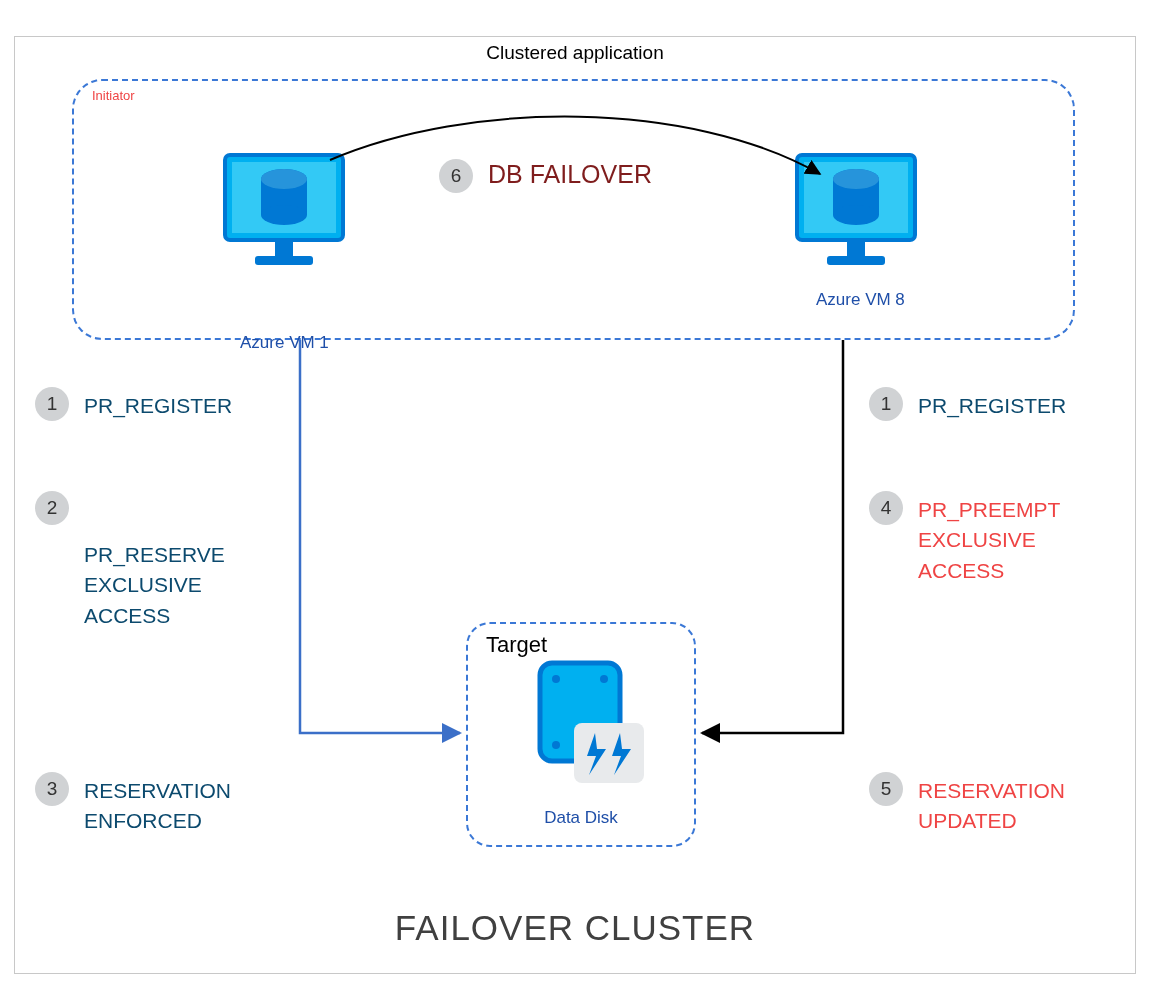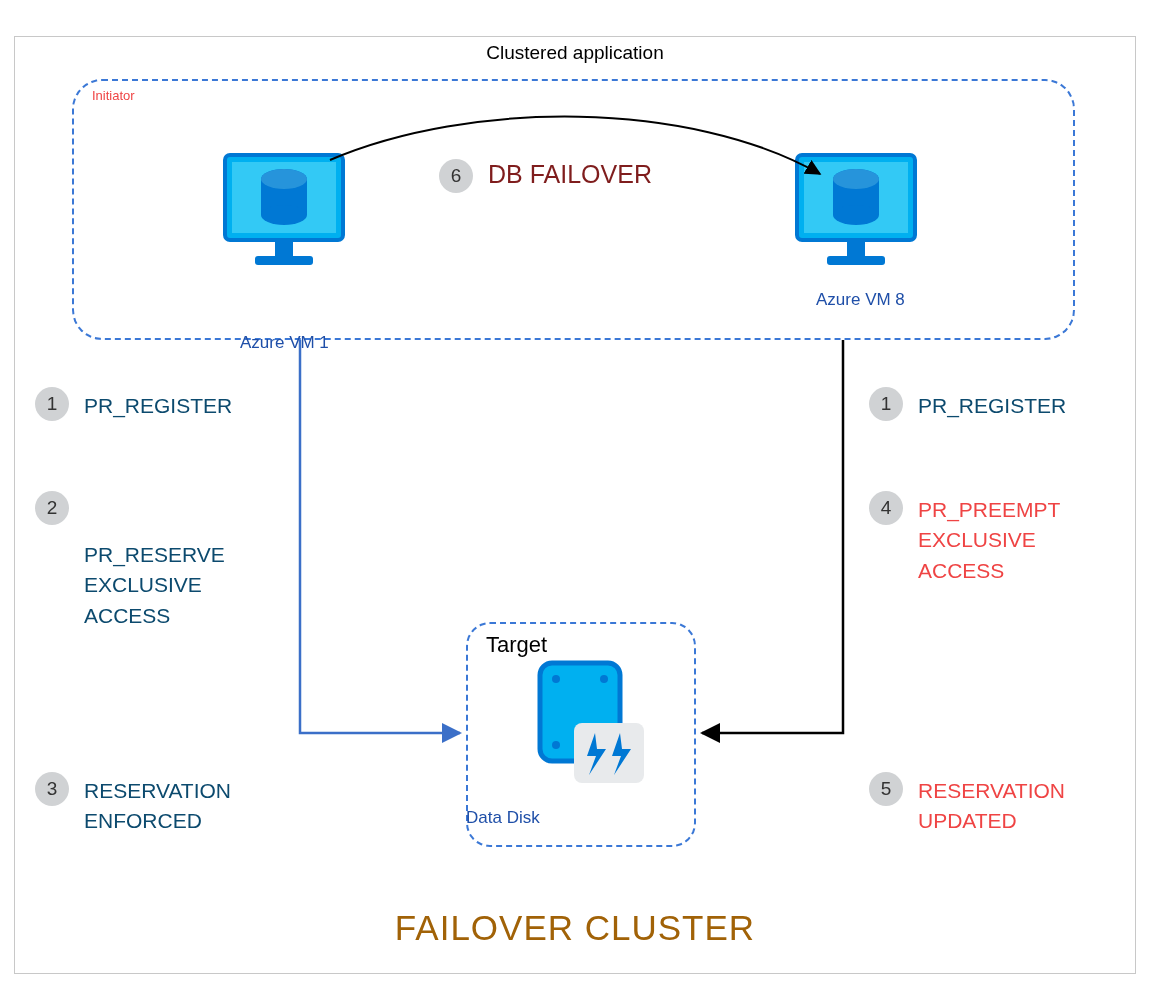--- a/index.html
+++ b/index.html
@@ -80,34 +80,34 @@
   }
   .blue-text { color: #0c4a6e; }
   .black-text { color: #ef4444; }
   .failover-bottom {
     position: absolute;
     top: 908px;
     left: 0;
     width: 1150px;
     text-align: center;
     font-size: 35px;
-    color: #a16207;
+    color: #404040;
     letter-spacing: 1px;
   }
   .vm-label {
     position: absolute;
     font-size: 17px;
     color: #1f4fa8;
   }
   .data-disk-label {
     position: absolute;
     top: 808px;
     left: 466px;
     width: 230px;
-    text-align: left;
+    text-align: center;
     font-size: 17px;
     color: #1f4fa8;
   }
   .db-failover-label {
     position: absolute;
     top: 160px;
     left: 488px;
     font-size: 25px;
     color: #7f1d1d;
   }

